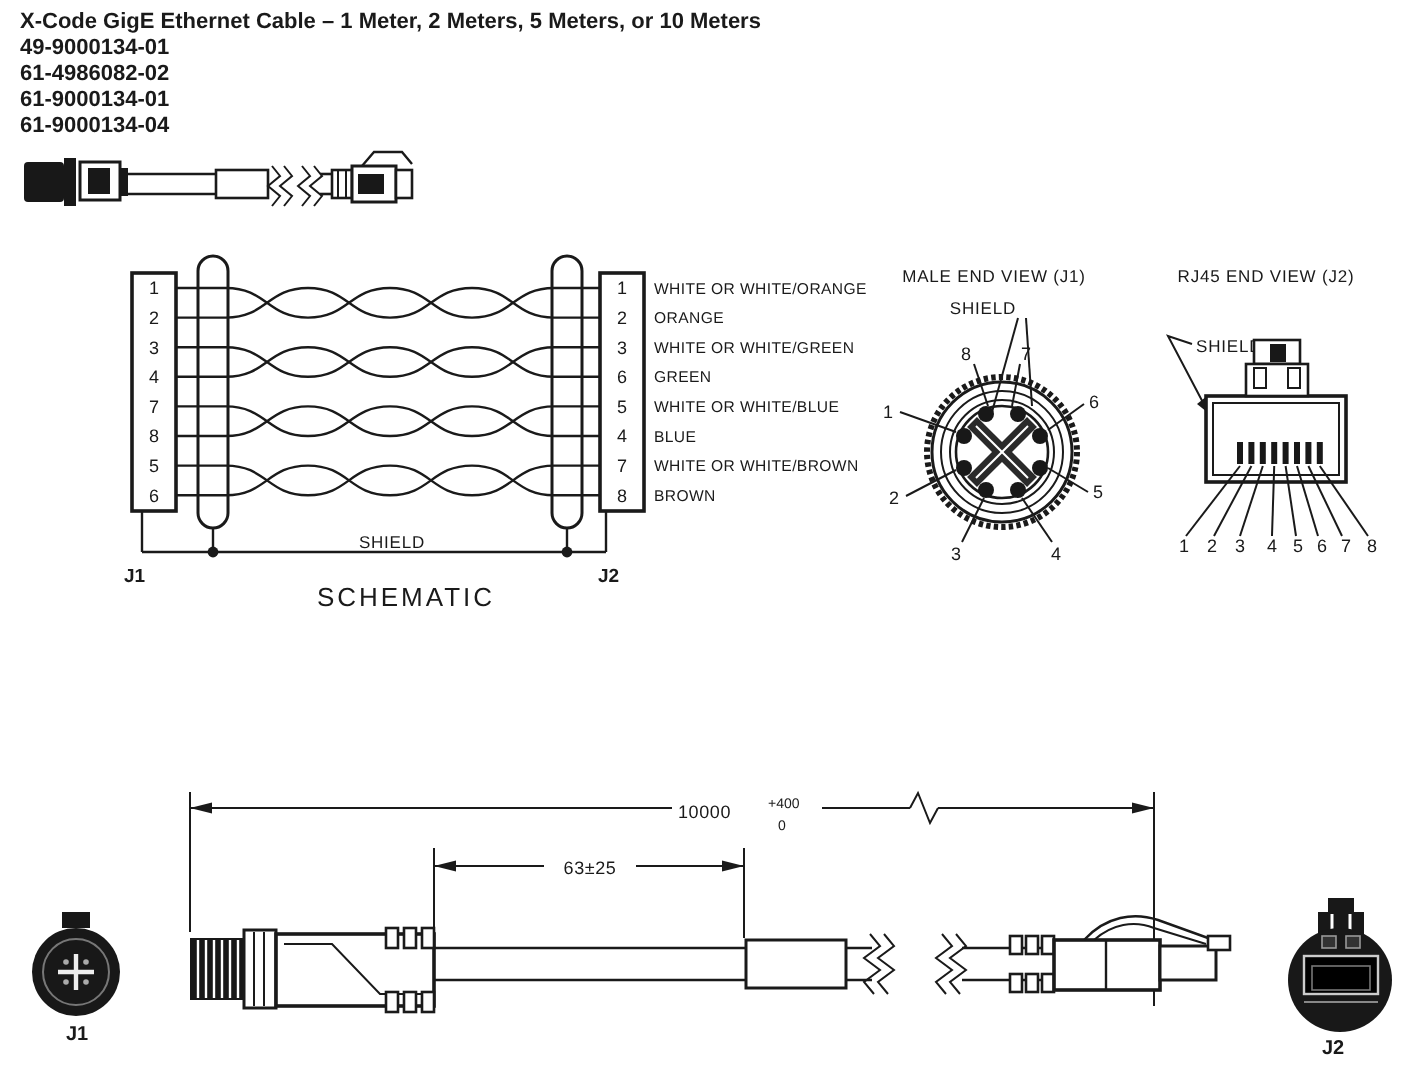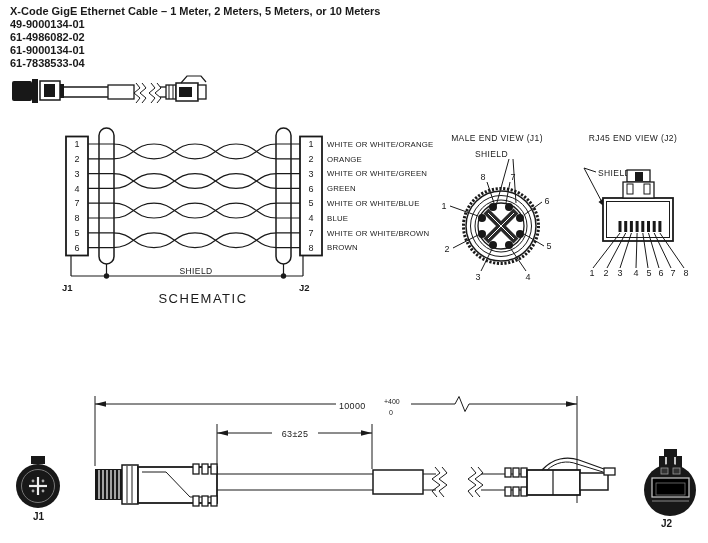--- a/index.html
+++ b/index.html
@@ -30,21 +30,21 @@
 </head>
 <body>
 
 <div class="canvas">
 
   <div class="header">
     <div>X-Code GigE Ethernet Cable – 1 Meter, 2 Meters, 5 Meters, or 10 Meters</div>
     <div>49-9000134-01</div>
     <div>61-4986082-02</div>
     <div>61-9000134-01</div>
-    <div>61-7838533-04</div>
+    <div>61-9000134-04</div>
   </div>
 
   <svg width="708" height="543" viewBox="0 0 708 543" xmlns="http://www.w3.org/2000/svg">
 
     <g>
       <rect x="12" y="81" width="20" height="20" rx="2" class="dark"></rect>
       <rect x="32" y="79" width="6" height="24" class="dark"></rect>
       <rect x="40" y="81" width="20" height="19" class="ln15 fillw"></rect>
       <rect x="44" y="84" width="11" height="13" class="dark"></rect>
       <rect x="60" y="84" width="4" height="14" class="dark"></rect>

